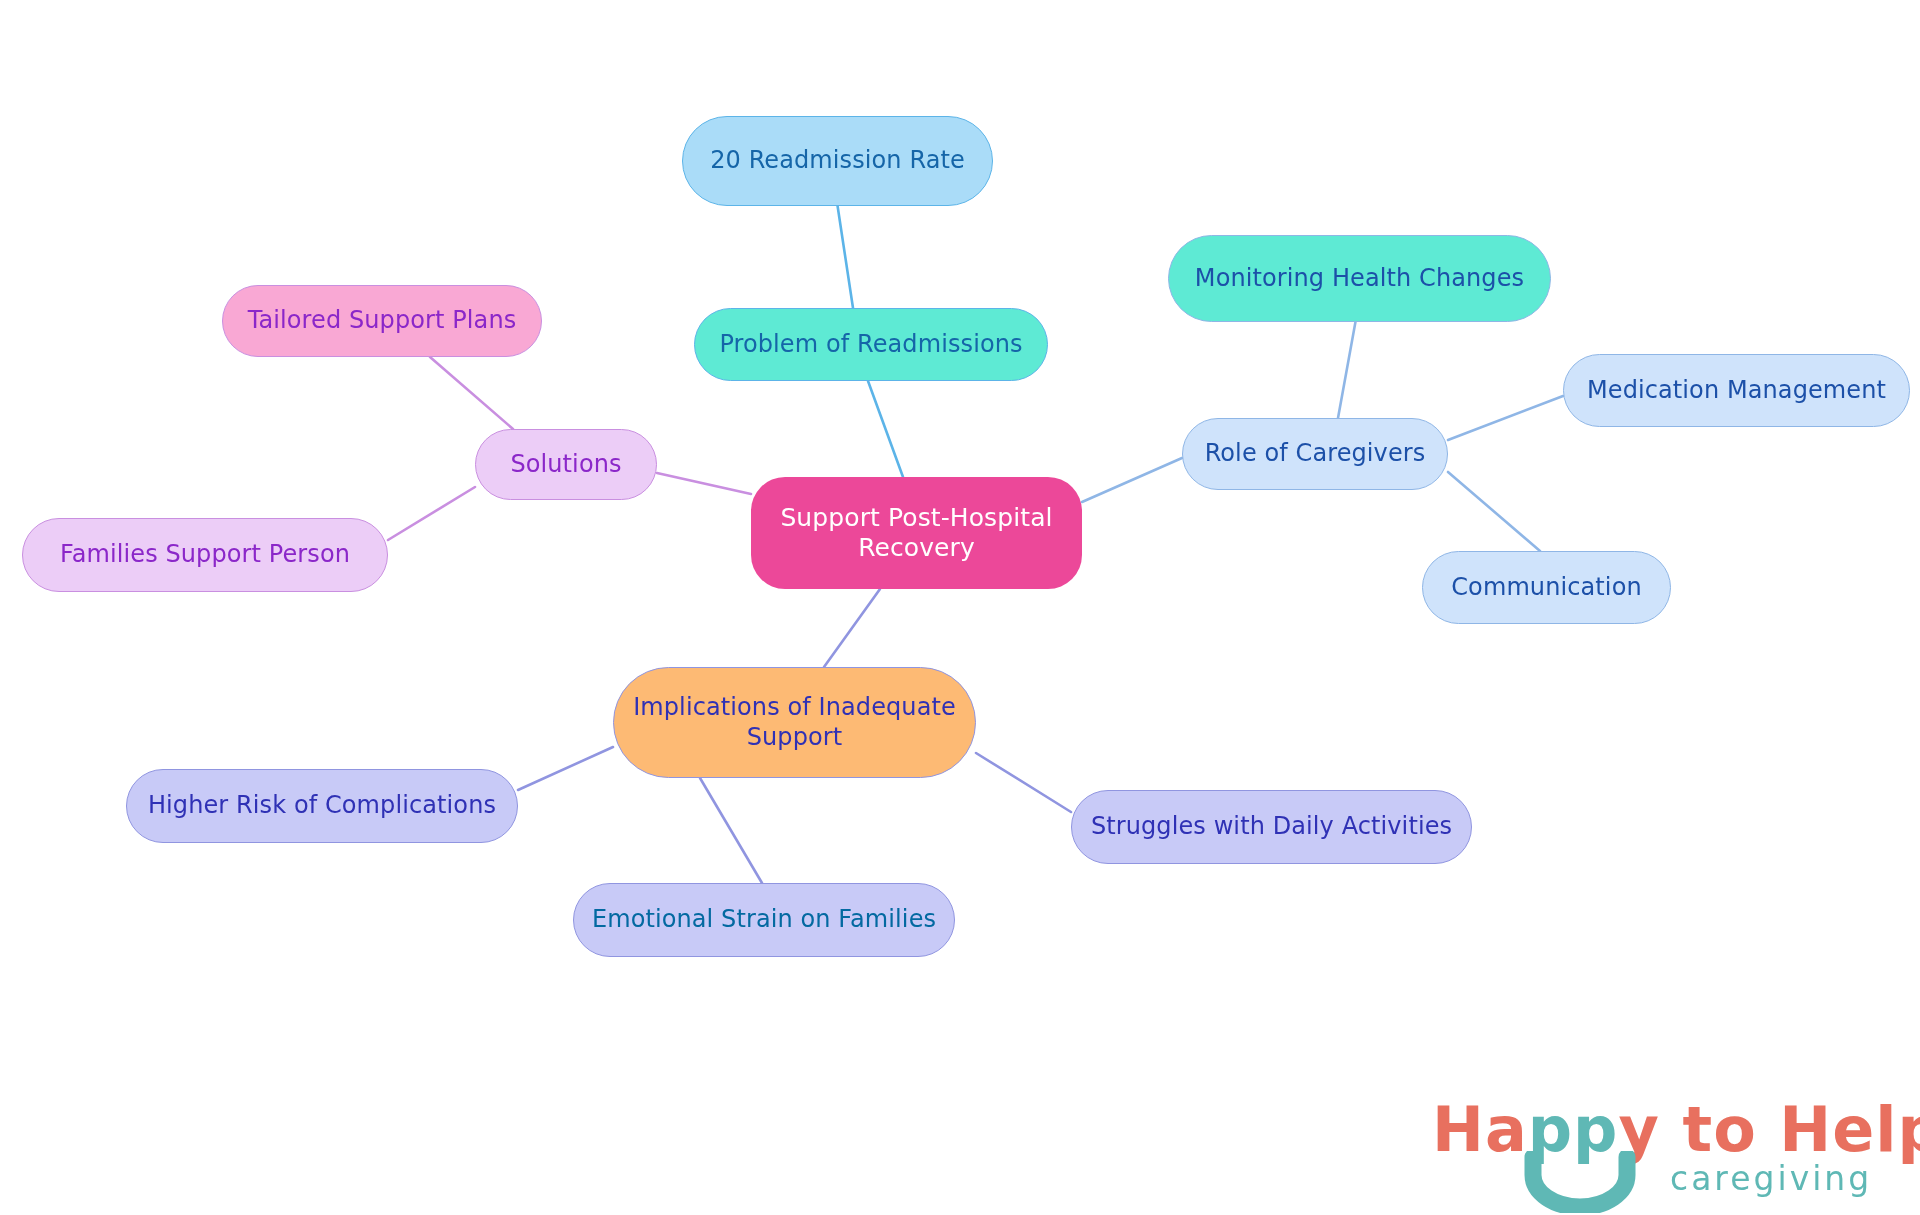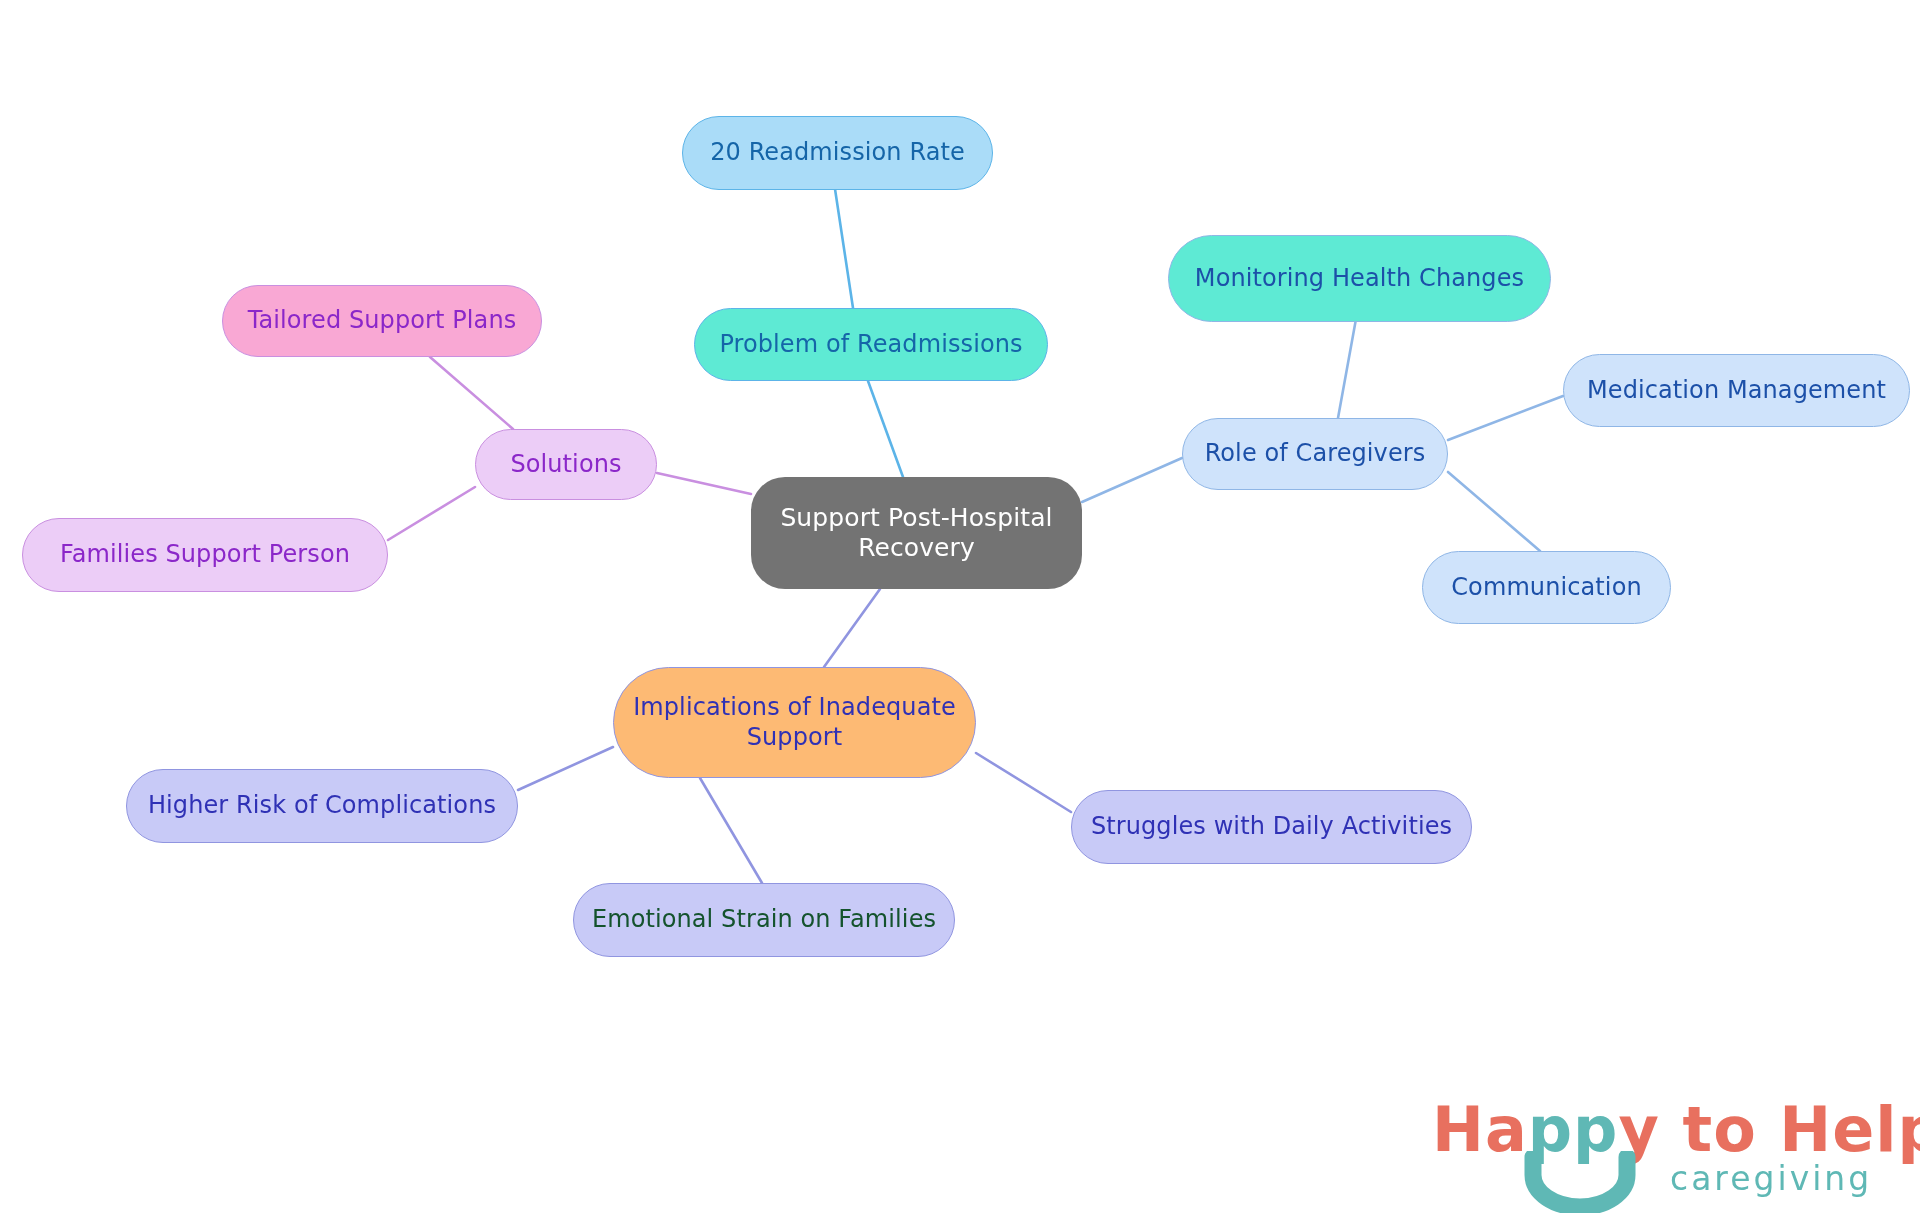--- a/index.html
+++ b/index.html
@@ -95,27 +95,27 @@
       <line x1="751" y1="494" x2="657" y2="473" stroke="#c98fe0" stroke-width="2.6" stroke-linecap="round"></line>
       <line x1="513" y1="429" x2="430" y2="357" stroke="#c98fe0" stroke-width="2.6" stroke-linecap="round"></line>
       <line x1="475" y1="487" x2="388" y2="540" stroke="#c98fe0" stroke-width="2.6" stroke-linecap="round"></line>
       <line x1="880" y1="589" x2="824" y2="667" stroke="#9095e0" stroke-width="2.6" stroke-linecap="round"></line>
       <line x1="613" y1="747" x2="518" y2="790" stroke="#9095e0" stroke-width="2.6" stroke-linecap="round"></line>
       <line x1="700" y1="778" x2="762" y2="883" stroke="#9095e0" stroke-width="2.6" stroke-linecap="round"></line>
       <line x1="976" y1="753" x2="1071" y2="812" stroke="#9095e0" stroke-width="2.6" stroke-linecap="round"></line>
     </svg>
 
   <div id="nodes">
-      <div class="node root" style="left: 751px; top: 477px; width: 331px; height: 112px; background: #737373; border-color: rgb(18, 21, 31); color: rgb(255, 255, 255); font-size: 25px;">
+      <div class="node root" style="left: 751px; top: 477px; width: 331px; height: 112px; background: #ec4899; border-color: rgb(18, 21, 31); color: rgb(255, 255, 255); font-size: 25px;">
         <span>Support Post-Hospital Recovery</span>
       </div>
       <div class="node branch" style="left: 694px; top: 308px; width: 354px; height: 73px; background: #5eead4; border-color: rgb(92, 180, 232); color: rgb(21, 101, 168); font-size: 24px;">
         <span>Problem of Readmissions</span>
       </div>
-      <div class="node leaf" style="left: 682px; top: 116px; width: 311px; height: 74px; background: rgb(170, 220, 248); border-color: rgb(92, 180, 232); color: rgb(21, 101, 168); font-size: 24px;">
+      <div class="node leaf" style="left: 682px; top: 116px; width: 311px; height: 90px; background: rgb(170, 220, 248); border-color: rgb(92, 180, 232); color: rgb(21, 101, 168); font-size: 24px;">
         <span>20 Readmission Rate</span>
       </div>
       <div class="node branch" style="left: 1182px; top: 418px; width: 266px; height: 72px; background: rgb(207, 227, 251); border-color: rgb(143, 182, 230); color: rgb(28, 80, 168); font-size: 24px;">
         <span>Role of Caregivers</span>
       </div>
       <div class="node leaf" style="left: 1168px; top: 235px; width: 383px; height: 87px; background: #5eead4; border-color: rgb(143, 182, 230); color: rgb(28, 80, 168); font-size: 24px;">
         <span>Monitoring Health Changes</span>
       </div>
       <div class="node leaf" style="left: 1563px; top: 354px; width: 347px; height: 73px; background: rgb(207, 227, 251); border-color: rgb(143, 182, 230); color: rgb(28, 80, 168); font-size: 24px;">
         <span>Medication Management</span>
@@ -131,21 +131,21 @@
       </div>
       <div class="node leaf" style="left: 22px; top: 518px; width: 366px; height: 74px; background: rgb(236, 205, 247); border-color: rgb(201, 143, 224); color: rgb(139, 39, 201); font-size: 24px;">
         <span>Families Support Person</span>
       </div>
       <div class="node branch" style="left: 613px; top: 667px; width: 363px; height: 111px; background: #fdba74; border-color: rgb(144, 149, 224); color: rgb(47, 49, 181); font-size: 24px;">
         <span>Implications of Inadequate Support</span>
       </div>
       <div class="node leaf" style="left: 126px; top: 769px; width: 392px; height: 74px; background: rgb(200, 202, 247); border-color: rgb(144, 149, 224); color: rgb(47, 49, 181); font-size: 24px;">
         <span>Higher Risk of Complications</span>
       </div>
-      <div class="node leaf" style="left: 573px; top: 883px; width: 382px; height: 74px; background: rgb(200, 202, 247); border-color: rgb(144, 149, 224); color: #14532d; font-size: 24px;">
+      <div class="node leaf" style="left: 573px; top: 883px; width: 382px; height: 74px; background: rgb(200, 202, 247); border-color: rgb(144, 149, 224); color: #0369a1; font-size: 24px;">
         <span>Emotional Strain on Families</span>
       </div>
       <div class="node leaf" style="left: 1071px; top: 790px; width: 401px; height: 74px; background: rgb(200, 202, 247); border-color: rgb(144, 149, 224); color: rgb(47, 49, 181); font-size: 24px;">
         <span>Struggles with Daily Activities</span>
       </div>
     </div>
 
   <div id="logo" style="left: 1432px; top: 1093px;">
     <div class="wordmark">
       <span style="color: rgb(232, 112, 95);">Ha</span><span style="color: rgb(95, 184, 181);">pp</span><span style="color: rgb(232, 112, 95);">y to Help</span>

